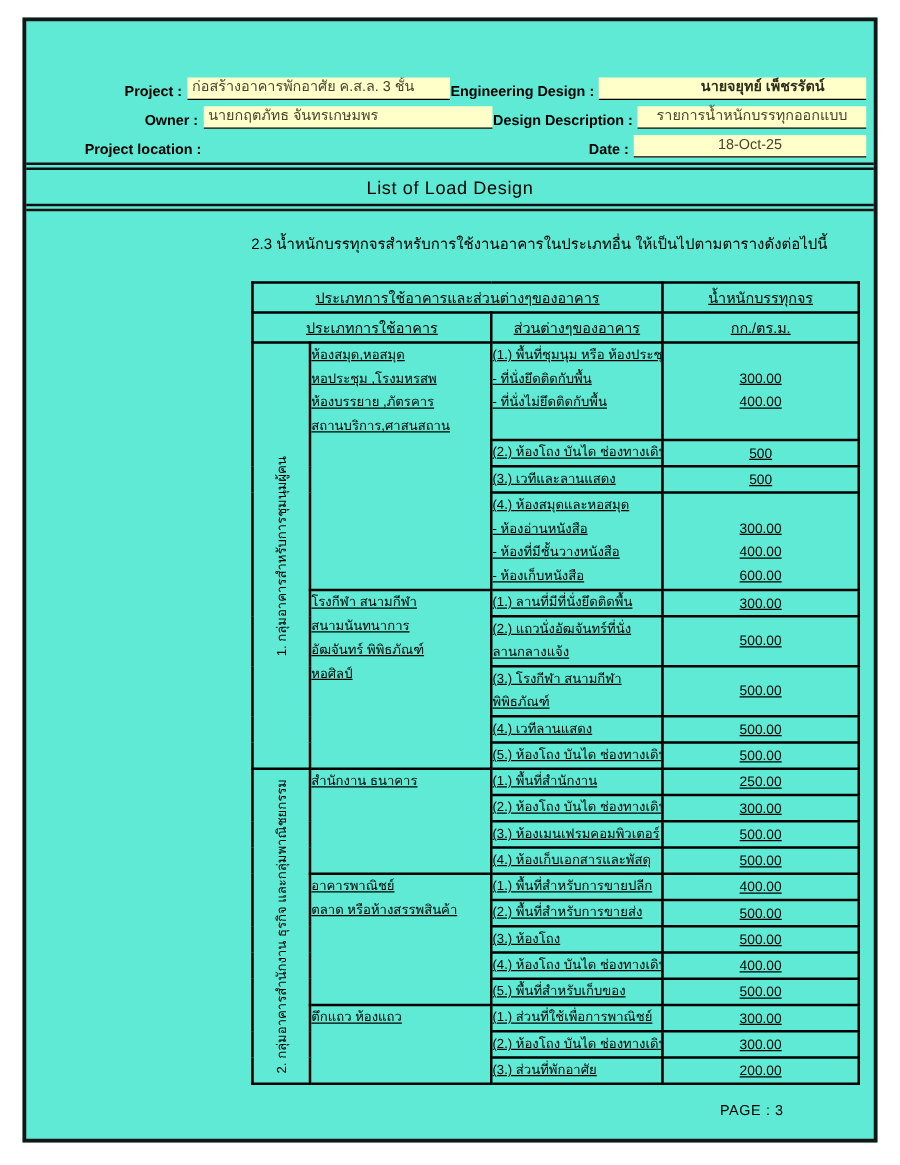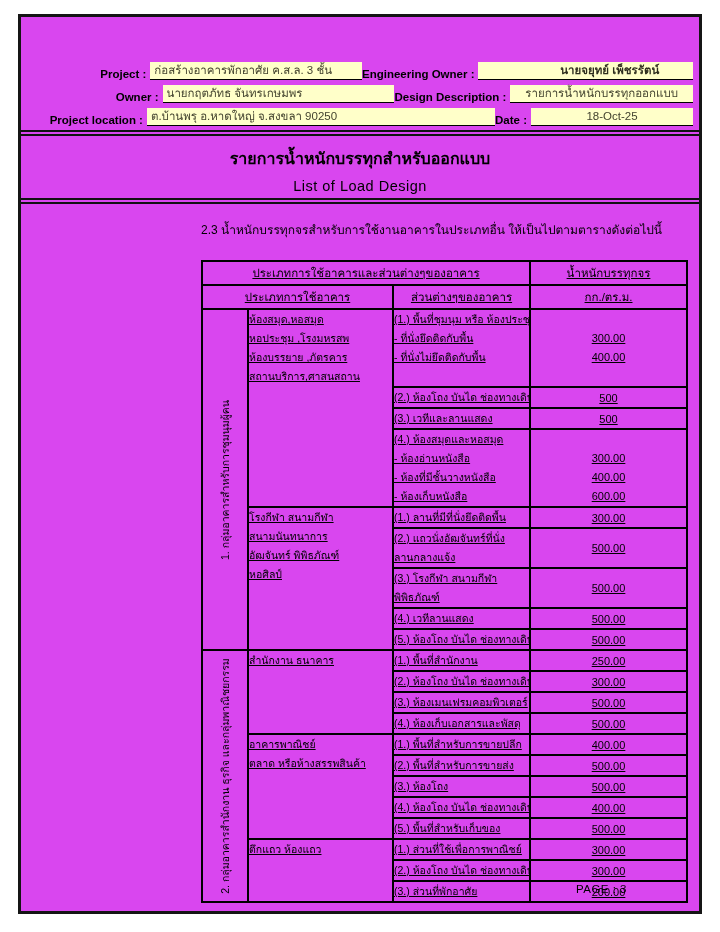--- a/index.html
+++ b/index.html
@@ -4,21 +4,21 @@
 <style>
   html,body { margin:0; padding:0; }
   body {
     width:720px; height:932px; position:relative;
     background:#ffffff;
     font-family:"Liberation Sans", sans-serif;
     color:#000;
   }
   .frame {
     position:absolute; left:18px; top:14px; width:678px; height:894px;
-    border:3px solid #151515; background:#d946ef;
+    border:3px solid #151515; background:#5eead4;
   }
   
   .hfields { margin-top:40px; padding:0 6px 0 0; }
   .hrow { display:flex; align-items:flex-end; height:23px; }
   .hlabel-l { width:140px; text-align:right; font-weight:bold; font-size:11.5px; padding-right:4px; white-space:nowrap; }
   .hval-l { width:232px; padding-left:4px; white-space:nowrap; overflow:hidden; }
   .hval-l.wide { width:395px; }
   .hlabel-r { margin-left:auto; text-align:right; font-weight:bold; font-size:11.5px; padding-right:4px; white-space:nowrap; }
   .hval-r { width:186px; text-align:center; white-space:nowrap; }
   .hl { background:#ffffc9; border-bottom:1.5px solid #000; font-size:11.5px; color:#44442f; height:17px; line-height:17px; }
@@ -52,40 +52,38 @@
 </style>
 </head>
 <body>
 
 <div class="frame">
 
   <div class="hfields">
     <div class="hrow">
       <div class="hlabel-l">Project :</div>
       <div class="hval-l hl">ก่อสร้างอาคารพักอาศัย ค.ส.ล. 3 ชั้น</div>
-      <div class="hlabel-r">Engineering Owner :</div>
+      <div class="hlabel-r">Engineering Design :</div>
       <div class="hval-r hl bold">นายจยุทย์  เพ็ชรรัตน์</div>
     </div>
     <div class="hrow">
       <div class="hlabel-l">Owner :</div>
       <div class="hval-l hl">นายกฤตภัทธ  จันทรเกษมพร</div>
       <div class="hlabel-r">Design Description :</div>
       <div class="hval-r hl">รายการน้ำหนักบรรทุกออกแบบ</div>
     </div>
     <div class="hrow">
       <div class="hlabel-l">Project location :</div>
-      <div class="hval-l hl wide">ต.บ้านพรุ อ.หาดใหญ่ จ.สงขลา  90250</div>
       <div class="hlabel-r">Date :</div>
       <div class="hval-r hl">18-Oct-25</div>
     </div>
   </div>
 
   <div class="dsep"></div>
 
-  <div class="title-th">รายการน้ำหนักบรรทุกสำหรับออกแบบ</div>
   <div class="title-en">List of Load Design</div>
 
   <div class="dsep"></div>
 
   <div class="note">2.3  น้ำหนักบรรทุกจรสำหรับการใช้งานอาคารในประเภทอื่น ให้เป็นไปตามตารางดังต่อไปนี้</div>
 
   <table class="load">
     <colgroup>
       <col style="width:46px">
         <col style="width:145px">

